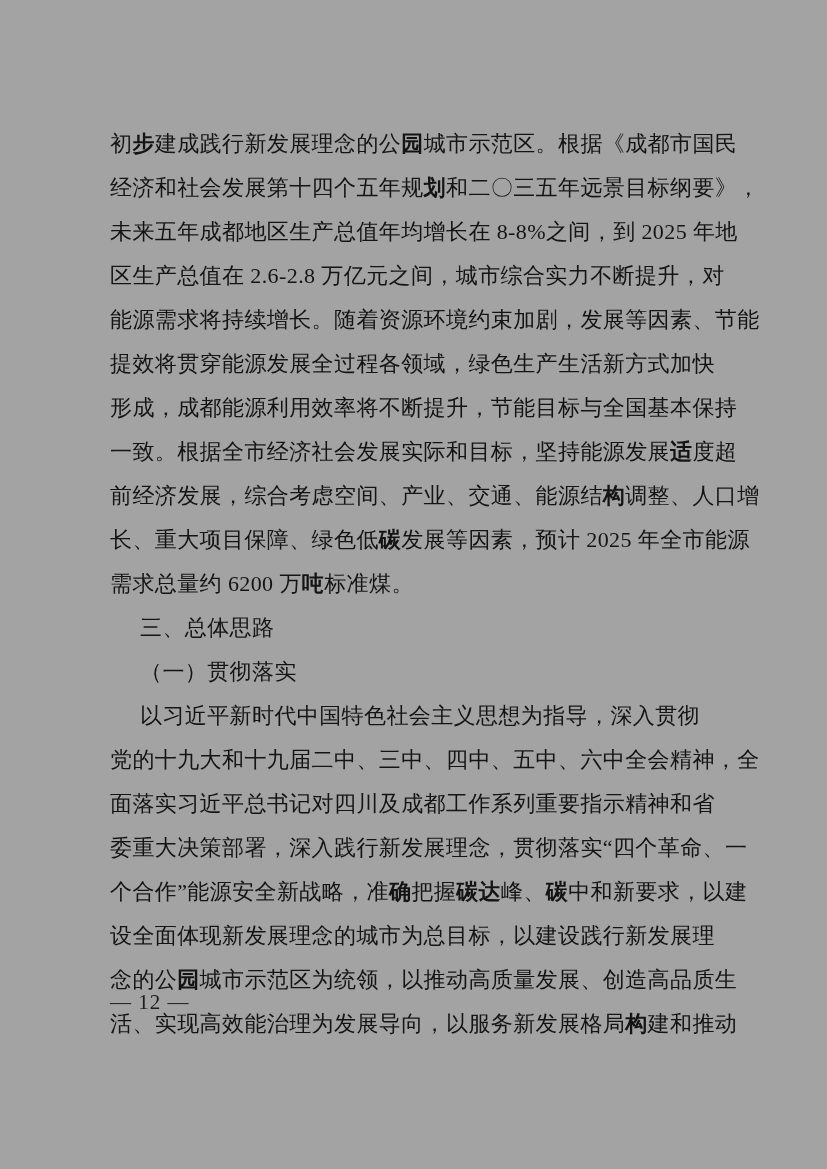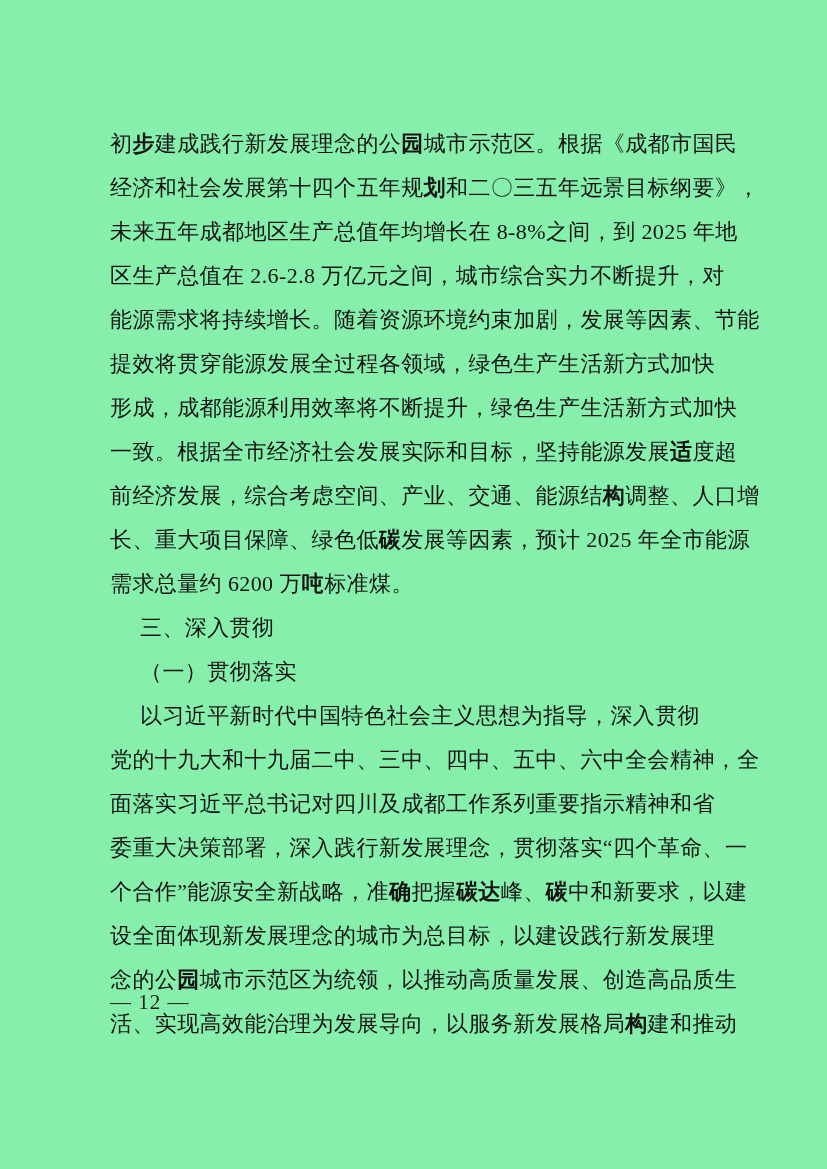--- a/index.html
+++ b/index.html
@@ -8,21 +8,21 @@
     height: 1169px;
     background: #ffffff;
     position: relative;
     font-family: "Liberation Serif", "DejaVu Serif", serif;
     color: #141414;
     overflow: hidden;
   }
   .page {
     position: absolute;
     inset: 0;
-    background: #86efac;
+    background: #a3a3a3;
   }
   .doc-body {
     position: absolute;
     left: 110px;
     top: 122px;
     width: 636px;
   }
   .paragraph { margin: 0; padding: 0; }
   .line {
     font-size: 22px;
@@ -47,28 +47,28 @@
 
 <div class="page">
   <main class="doc-body" id="doc-body">
       <div class="paragraph body">
         <div class="line">初<b>步</b>建成践行新发展理念的公<b>园</b>城市示范区。根据《成都市国民</div>
         <div class="line">经济和社会发展第十四个五年规<b>划</b>和二〇三五年远景目标纲要》，</div>
         <div class="line">未来五年成都地区生产总值年均增长在 8-8%之间，到 2025 年地</div>
         <div class="line">区生产总值在 2.6-2.8 万亿元之间，城市综合实力不断提升，对</div>
         <div class="line">能源需求将持续增长。随着资源环境约束加剧，发展等因素、节能</div>
         <div class="line">提效将贯穿能源发展全过程各领域，绿色生产生活新方式加快</div>
-        <div class="line">形成，成都能源利用效率将不断提升，绿色生产生活新方式加快</div>
+        <div class="line">形成，成都能源利用效率将不断提升，节能目标与全国基本保持</div>
         <div class="line">一致。根据全市经济社会发展实际和目标，坚持能源发展<b>适</b>度超</div>
         <div class="line">前经济发展，综合考虑空间、产业、交通、能源结<b>构</b>调整、人口增</div>
         <div class="line">长、重大项目保障、绿色低<b>碳</b>发展等因素，预计 2025 年全市能源</div>
         <div class="line">需求总量约 6200 万<b>吨</b>标准煤。</div>
       </div>
       <div class="paragraph heading">
-        <div class="line indent">三、深入贯彻</div>
+        <div class="line indent">三、总体思路</div>
       </div>
       <div class="paragraph heading">
         <div class="line indent">（一）贯彻落实</div>
       </div>
       <div class="paragraph body">
         <div class="line indent">以习近平新时代中国特色社会主义思想为指导，深入贯彻</div>
         <div class="line">党的十九大和十九届二中、三中、四中、五中、六中全会精神，全</div>
         <div class="line">面落实习近平总书记对四川及成都工作系列重要指示精神和省</div>
         <div class="line">委重大决策部署，深入践行新发展理念，贯彻落实“四个革命、一</div>
         <div class="line">个合作”能源安全新战略，准<b>确</b>把握<b>碳达</b>峰、<b>碳</b>中和新要求，以建</div>

